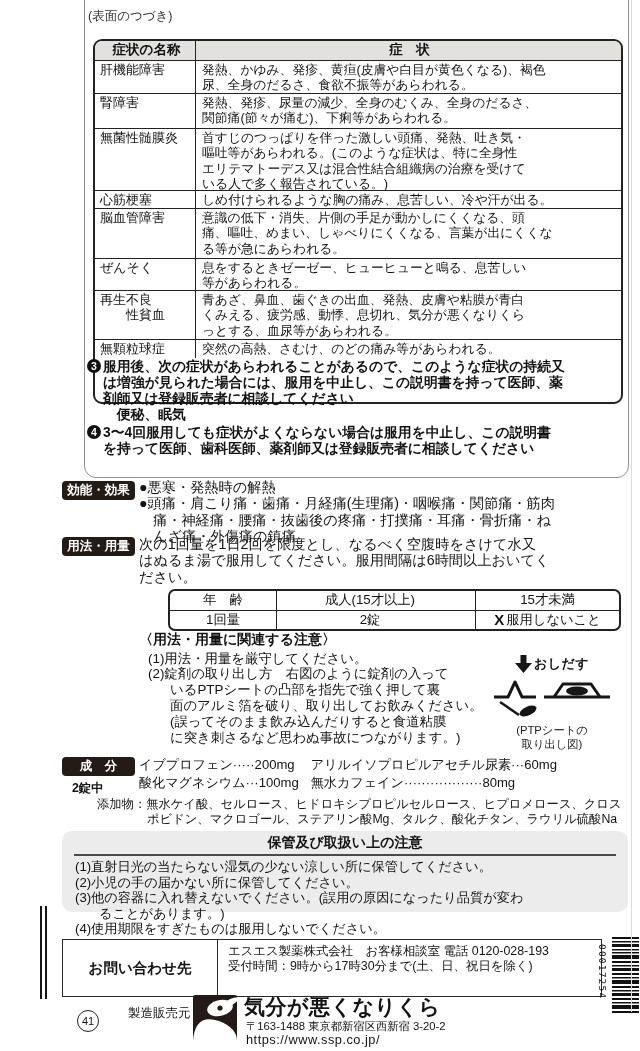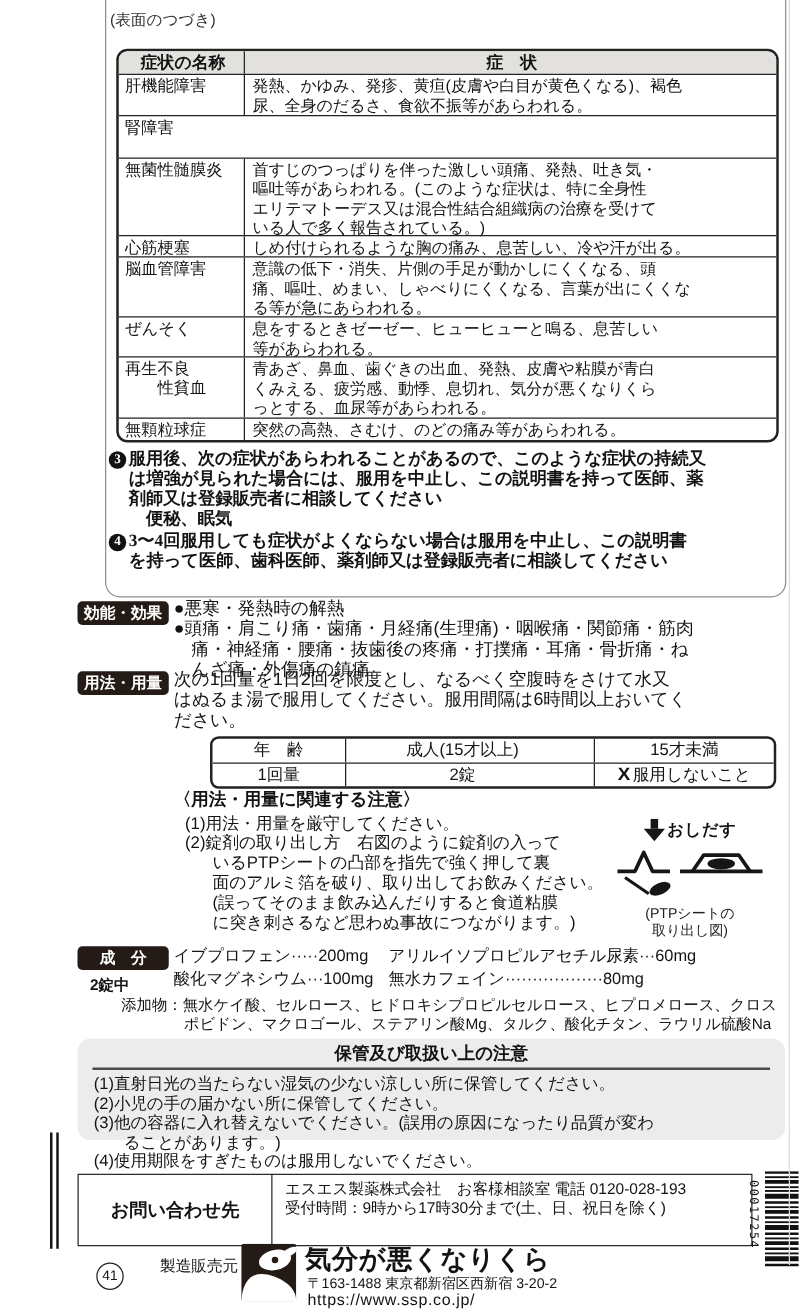--- a/index.html
+++ b/index.html
@@ -16,32 +16,32 @@
   .cont-note { left: 88px; top: 8px; font-size: 12.5px; color: #333; }
 
   
   .outer-box {
     left: 84px; top: -14px; width: 545px; height: 492px;
     border: 1.5px solid #8f8f8f; border-radius: 12px;
   }
 
   
   .stable {
-    left: 93px; top: 39px; width: 530px; height: 315px;
+    left: 93px; top: 39px; width: 530px; height: 365px;
     border: 2px solid #222; border-radius: 9px; overflow: hidden;
     display: flex; flex-direction: column; background: #fff;
   }
   .srow { display: flex; border-top: 1.2px solid #222; }
   .srow.head { border-top: 0; background: #e3e1de; }
   .scell-name { width: 100px; flex: none; padding: 1px 2px 0 5px; font-size: 13px; line-height: 15px; font-weight: 500; white-space: pre-line; }
   .scell-desc { flex: 1; border-left: 1.2px solid #222; padding: 1px 4px 0 6px; font-size: 12.8px; line-height: 15.4px; }
   .srow.head .scell-name, .srow.head .scell-desc { font-weight: bold; text-align: center; font-size: 13.5px; padding-top: 1px; }
 
   
-  .prec { left: 87px; width: 540px; font-weight: bold; font-size: 13.8px; line-height: 16px; padding-left: 16px; text-indent: -16px; font-family: Liberation Serif, serif; }
+  .prec { left: 87px; width: 540px; font-weight: bold; font-size: 13.8px; line-height: 16px; padding-left: 16px; text-indent: -16px; }
   .numcircle {
     display: inline-block; width: 14px; height: 14px; border-radius: 50%;
     background: #111; color: #fff; font-size: 10.5px; font-weight: bold;
     text-align: center; line-height: 14px; text-indent: 0; margin-right: 2px;
     vertical-align: 1px;
   }
 
   
   .badge {
     position: absolute; left: 62px; width: 73px; height: 19px;
@@ -135,20 +135,22 @@
       <div class="scell-name">症状の名称</div>
       <div class="scell-desc">症　状</div>
     </div>
     <div class="srow" style="height:33px">
       <div class="scell-name">肝機能障害</div>
       <div class="scell-desc pre">発熱、かゆみ、発疹、黄疸(皮膚や白目が黄色くなる)、褐色
 尿、全身のだるさ、食欲不振等があらわれる。</div>
     </div>
     <div class="srow" style="height:35px">
       <div class="scell-name">腎障害</div>
+      <div class="scell-desc pre">発熱、発疹、尿量の減少、全身のむくみ、全身のだるさ、
+関節痛(節々が痛む)、下痢等があらわれる。</div>
     </div>
     <div class="srow" style="height:62px">
       <div class="scell-name">無菌性髄膜炎</div>
       <div class="scell-desc pre">首すじのつっぱりを伴った激しい頭痛、発熱、吐き気・
 嘔吐等があらわれる。(このような症状は、特に全身性
 エリテマトーデス又は混合性結合組織病の治療を受けて
 いる人で多く報告されている。)</div>
     </div>
     <div class="srow" style="height:18px">
       <div class="scell-name">心筋梗塞</div>

